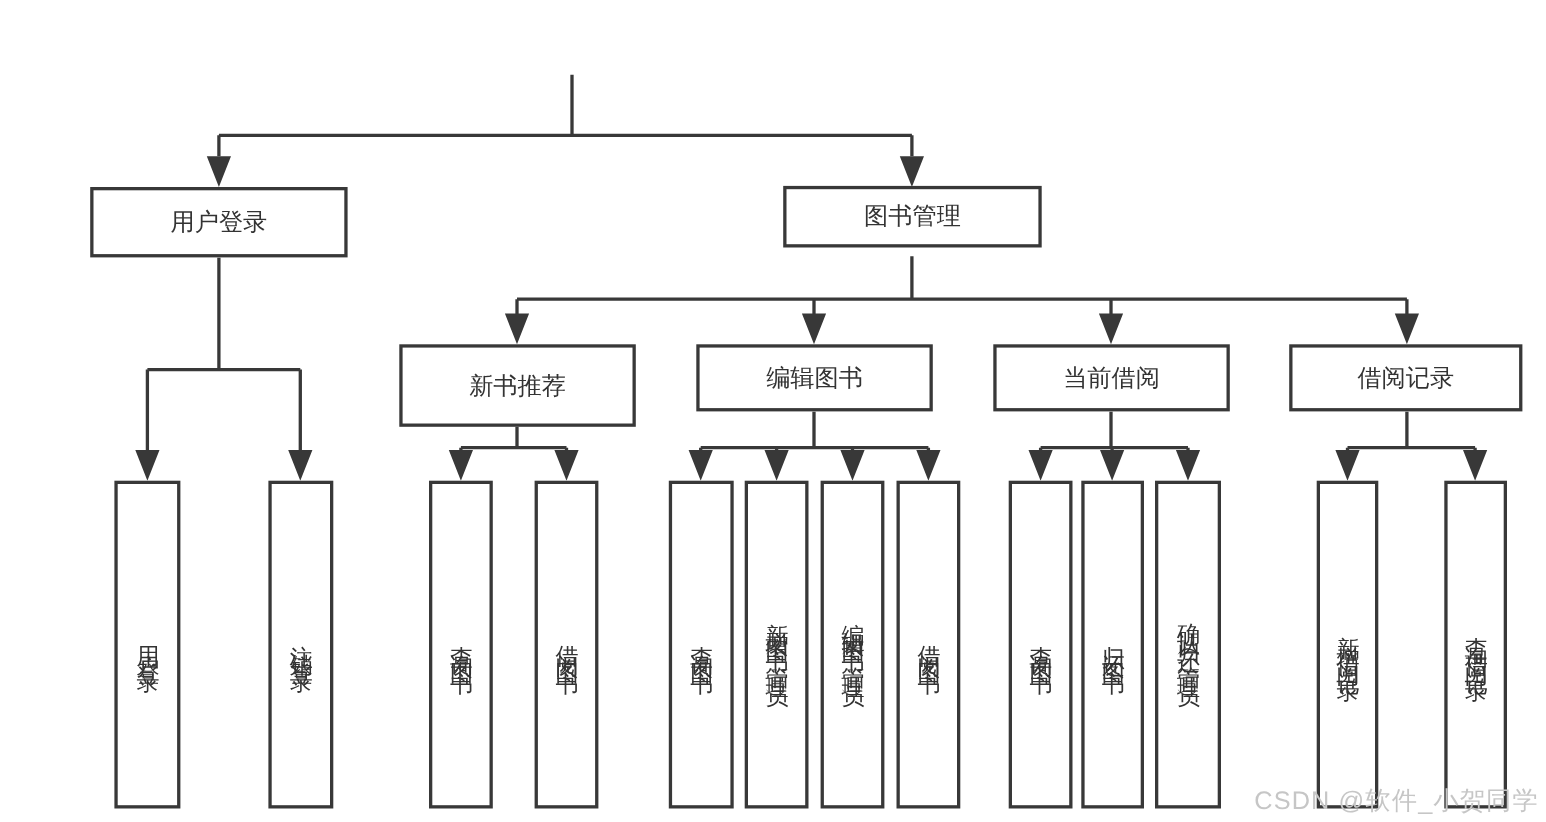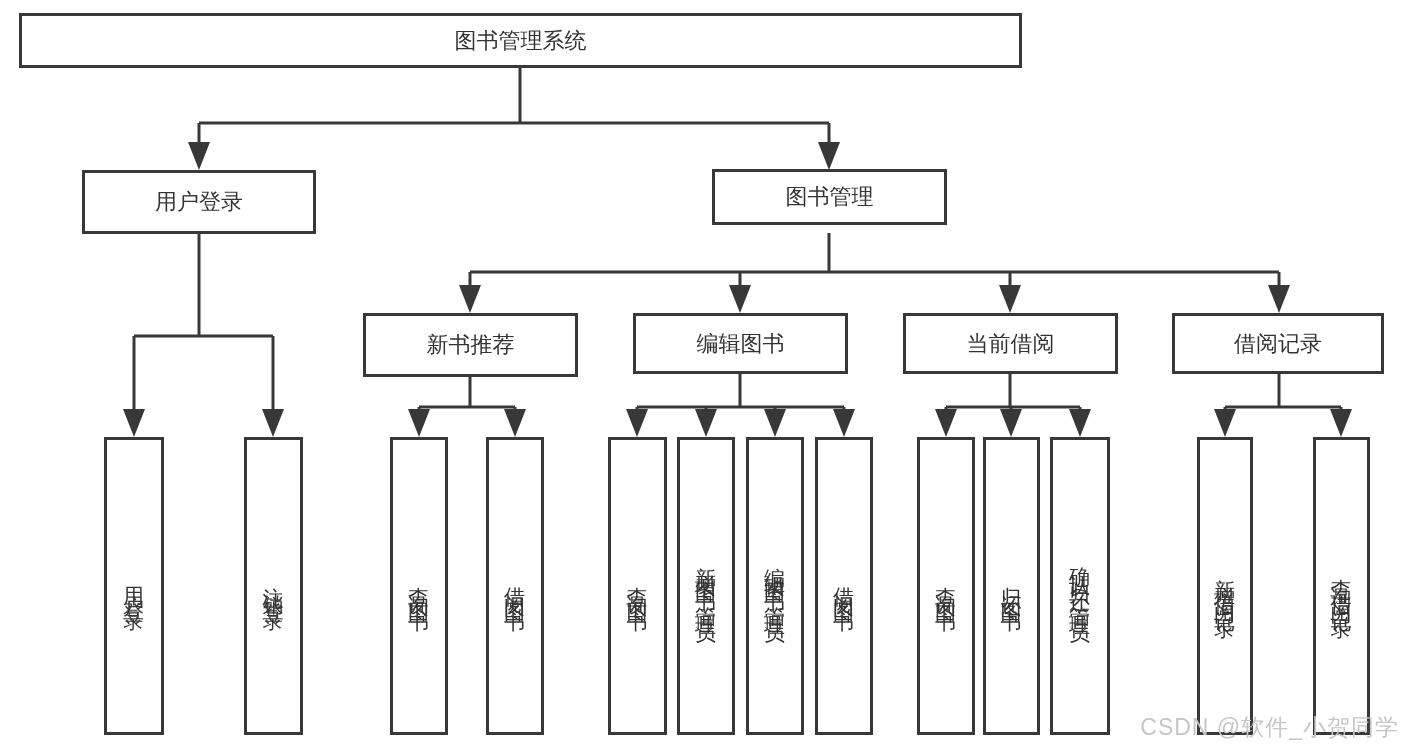--- a/index.html
+++ b/index.html
@@ -88,32 +88,29 @@
       <path d="M1010 374 V407 M946 407 H1080 M946 407 V412 M1011 407 V412 M1080 407 V412"></path>
       <path stroke="none" fill="#383838" d="M935 409 L957 409 L946 437 Z M1000 409 L1022 409 L1011 437 Z M1069 409 L1091 409 L1080 437 Z"></path>
     </g>
 
     <g>
       <path d="M1279 374 V407 M1225 407 H1341 M1225 407 V412 M1341 407 V412"></path>
       <path stroke="none" fill="#383838" d="M1214 409 L1236 409 L1225 437 Z M1330 409 L1352 409 L1341 437 Z"></path>
     </g>
   </svg>
 
-  <div class="node" style="left:19px; top:13px; width:1003px; height:55px;">
-    <span>图书管理系统</span>
-  </div>
 
   <div class="node" style="left:82px; top:170px; width:234px; height:64px;">
     <span>用户登录</span>
   </div>
   <div class="node" style="left:712px; top:169px; width:235px; height:56px;">
     <span>图书管理</span>
   </div>
 
-  <div class="node" style="left:363px; top:313px; width:215px; height:64px;align-items:center;">
+  <div class="node" style="left:363px; top:313px; width:215px; height:75px;align-items:center;">
     <span>新书推荐</span>
   </div>
   <div class="node" style="left:633px; top:313px; width:215px; height:61px;">
     <span>编辑图书</span>
   </div>
   <div class="node" style="left:903px; top:313px; width:215px; height:61px;">
     <span>当前借阅</span>
   </div>
   <div class="node" style="left:1172px; top:313px; width:212px; height:61px;">
     <span>借阅记录</span>

